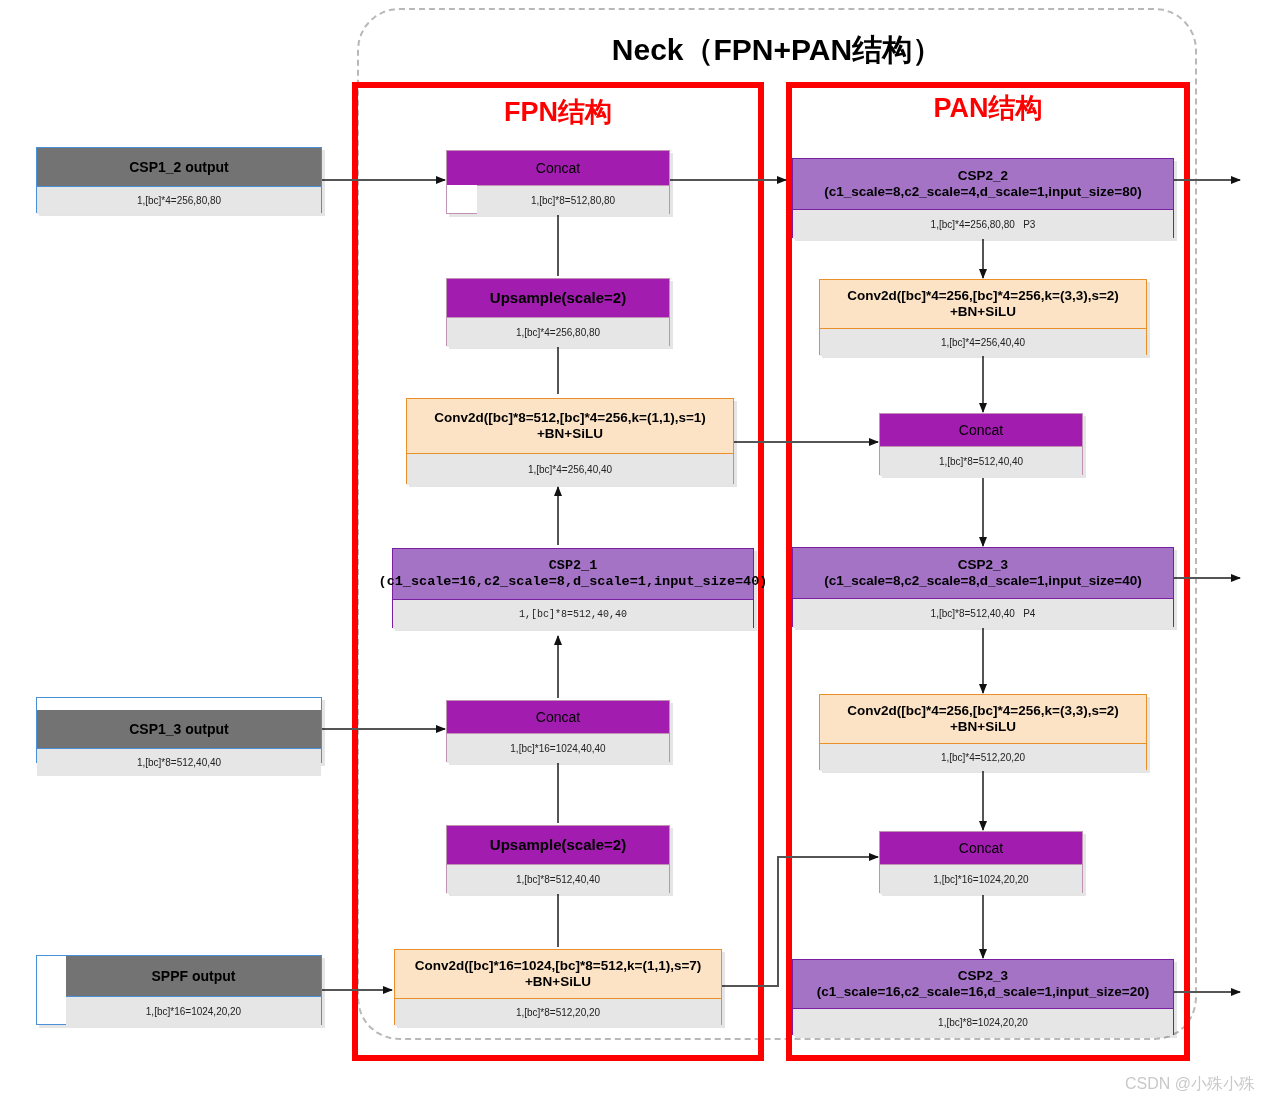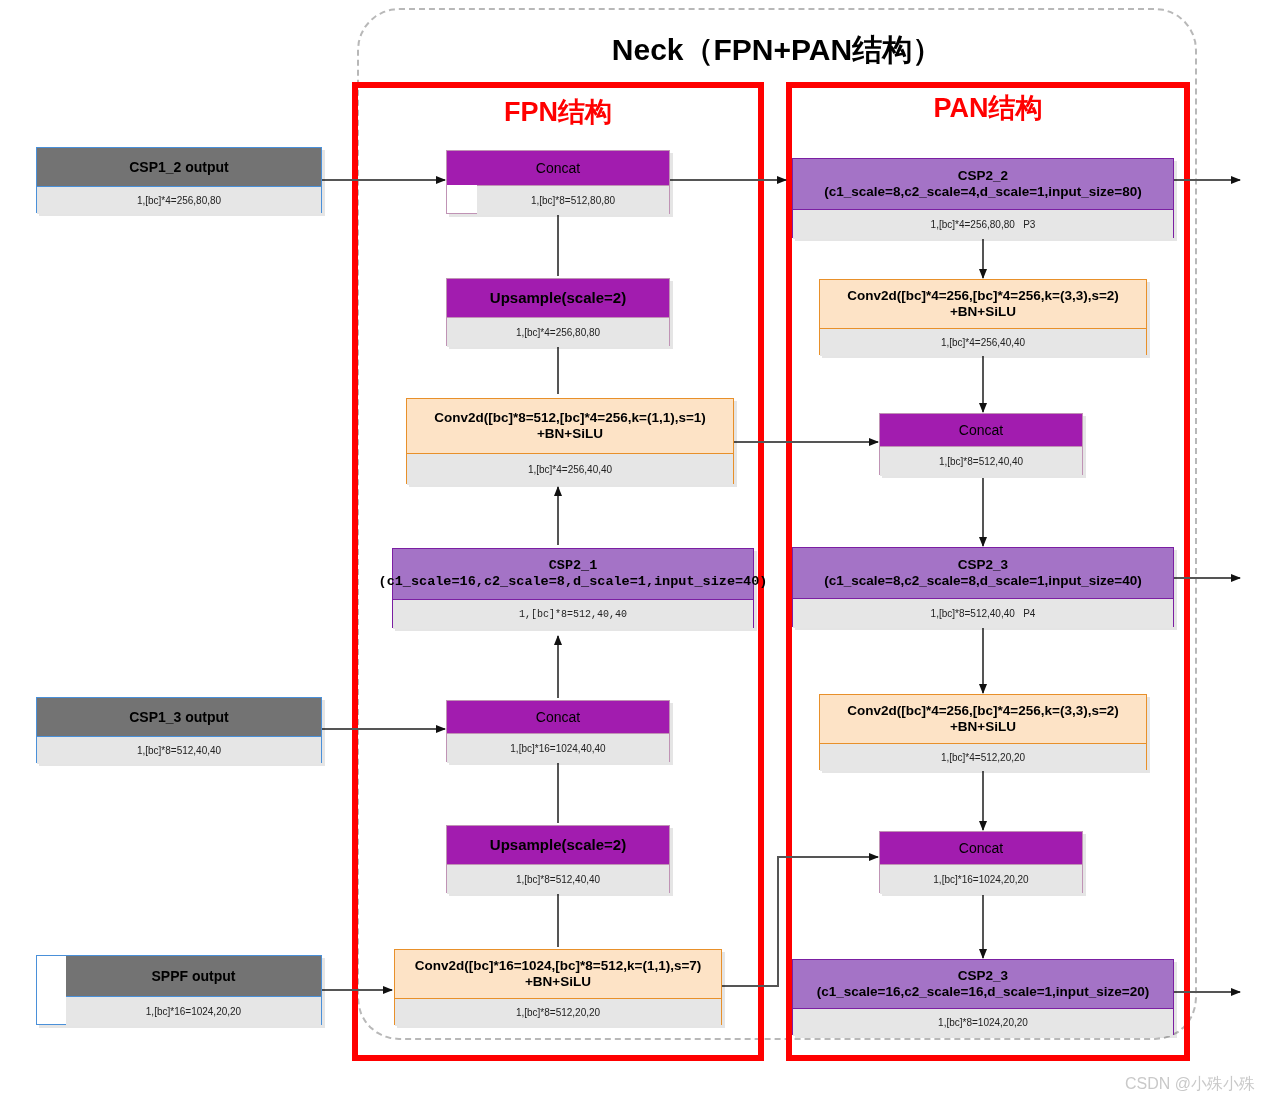--- a/index.html
+++ b/index.html
@@ -173,21 +173,21 @@
       <path d="M1173,992 L1240,992"></path>
     </g>
   </svg>
 
   <div class="node input" style="left:36px; top:147px; width:286px; height:66px;">
     <div class="head" style="height:38px;">CSP1_2 output</div>
     <div class="sub" style="height:28px;">1,[bc]*4=256,80,80</div>
   </div>
 
   <div class="node input" style="left:36px; top:697px; width:286px; height:66px;">
-    <div class="head" style="height:38px;">CSP1_3 output</div>
+    <div class="head" style="height:38px;margin-top:12px;">CSP1_3 output</div>
     <div class="sub" style="height:28px;">1,[bc]*8=512,40,40</div>
   </div>
 
   <div class="node input" style="left:36px; top:955px; width:286px; height:70px;padding-left:29px;">
     <div class="head" style="height:40px;">SPPF output</div>
     <div class="sub" style="height:30px;">1,[bc]*16=1024,20,20</div>
   </div>
 
   <div class="node pink" style="left:446px; top:150px; width:224px; height:64px;">
     <div class="head" style="height:34px;">Concat</div>

